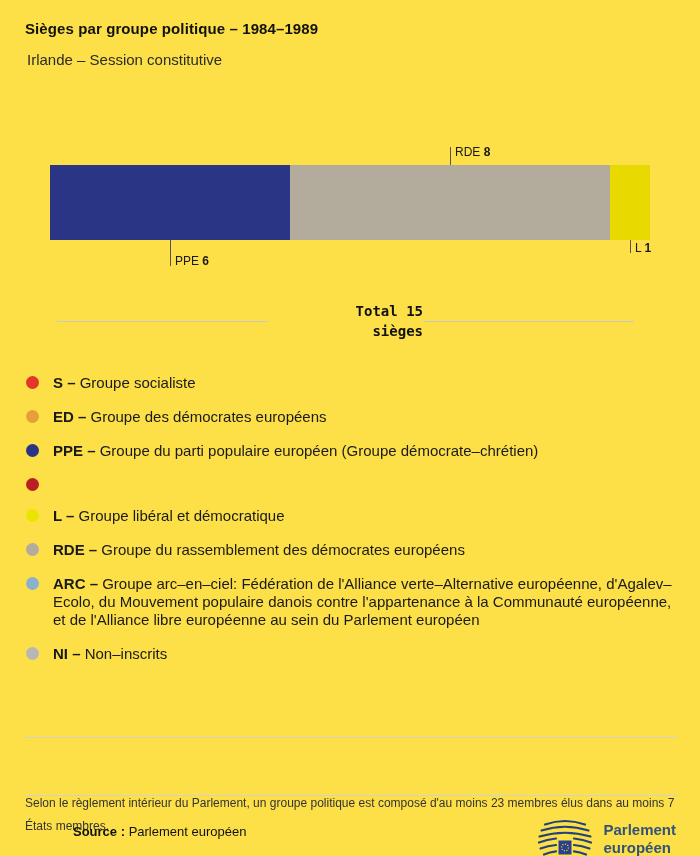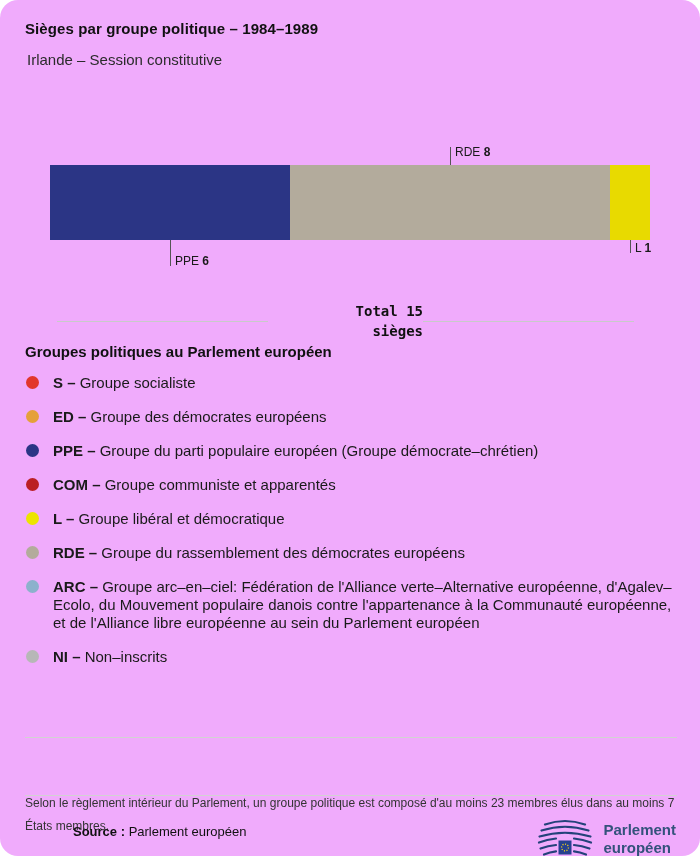--- a/index.html
+++ b/index.html
@@ -1,18 +1,18 @@
 <!DOCTYPE html>
 <html><head>
 <meta charset="utf-8">
 <style>
   * { margin:0; padding:0; box-sizing:border-box; }
   html,body { background:#ffffff; }
   body { font-family:"Liberation Sans", sans-serif; color:#1a1a1a; }
-  .page { position:relative; width:700px; height:856px; background:#f0abfc; overflow:hidden;border-radius:18px; }
+  .page { position:relative; width:700px; height:856px; background:#fde047; overflow:hidden; }
 
   .title { position:absolute; left:25px; top:20px; font-size:15px; font-weight:bold; color:#111; letter-spacing:.1px; }
   .subtitle { position:absolute; left:27px; top:51px; font-size:15px; font-weight:400; color:#2b2b2b; }
 
   
   .chart { position:absolute; left:50px; top:165px; width:600px; height:75px; }
   .bar { display:flex; width:100%; height:100%; }
   .bar > div { height:100%; }
   .bar-labels { position:absolute; left:0; right:0; top:0; bottom:0; pointer-events:none; }
   .bar-label { position:absolute; font-size:12px; color:#1a1a1a; }
@@ -79,37 +79,35 @@
       </div>
   </div>
 
   <div class="total-row">
     <div class="rule"></div>
     <div class="total-text">Total 15
 sièges</div>
     <div class="rule"></div>
   </div>
 
-  <h3 class="legend-heading">Groupes politiques au Parlement européen</h3>
   <div class="legend">
       <div class="legend-item">
         <span class="legend-dot" style="background: rgb(226, 54, 43);"></span>
         <span class="legend-text"><b>S – </b><span>Groupe socialiste</span></span>
       </div>
       <div class="legend-item">
         <span class="legend-dot" style="background: rgb(229, 160, 58);"></span>
         <span class="legend-text"><b>ED – </b><span>Groupe des démocrates européens</span></span>
       </div>
       <div class="legend-item">
         <span class="legend-dot" style="background: rgb(43, 53, 133);"></span>
         <span class="legend-text"><b>PPE – </b><span>Groupe du parti populaire européen (Groupe démocrate–chrétien)</span></span>
       </div>
       <div class="legend-item">
         <span class="legend-dot" style="background: rgb(187, 31, 36);"></span>
-        <span class="legend-text"><b>COM – </b><span>Groupe communiste et apparentés</span></span>
       </div>
       <div class="legend-item">
         <span class="legend-dot" style="background: rgb(236, 228, 0);"></span>
         <span class="legend-text"><b>L – </b><span>Groupe libéral et démocratique</span></span>
       </div>
       <div class="legend-item">
         <span class="legend-dot" style="background: rgb(179, 171, 156);"></span>
         <span class="legend-text"><b>RDE – </b><span>Groupe du rassemblement des démocrates européens</span></span>
       </div>
       <div class="legend-item">

